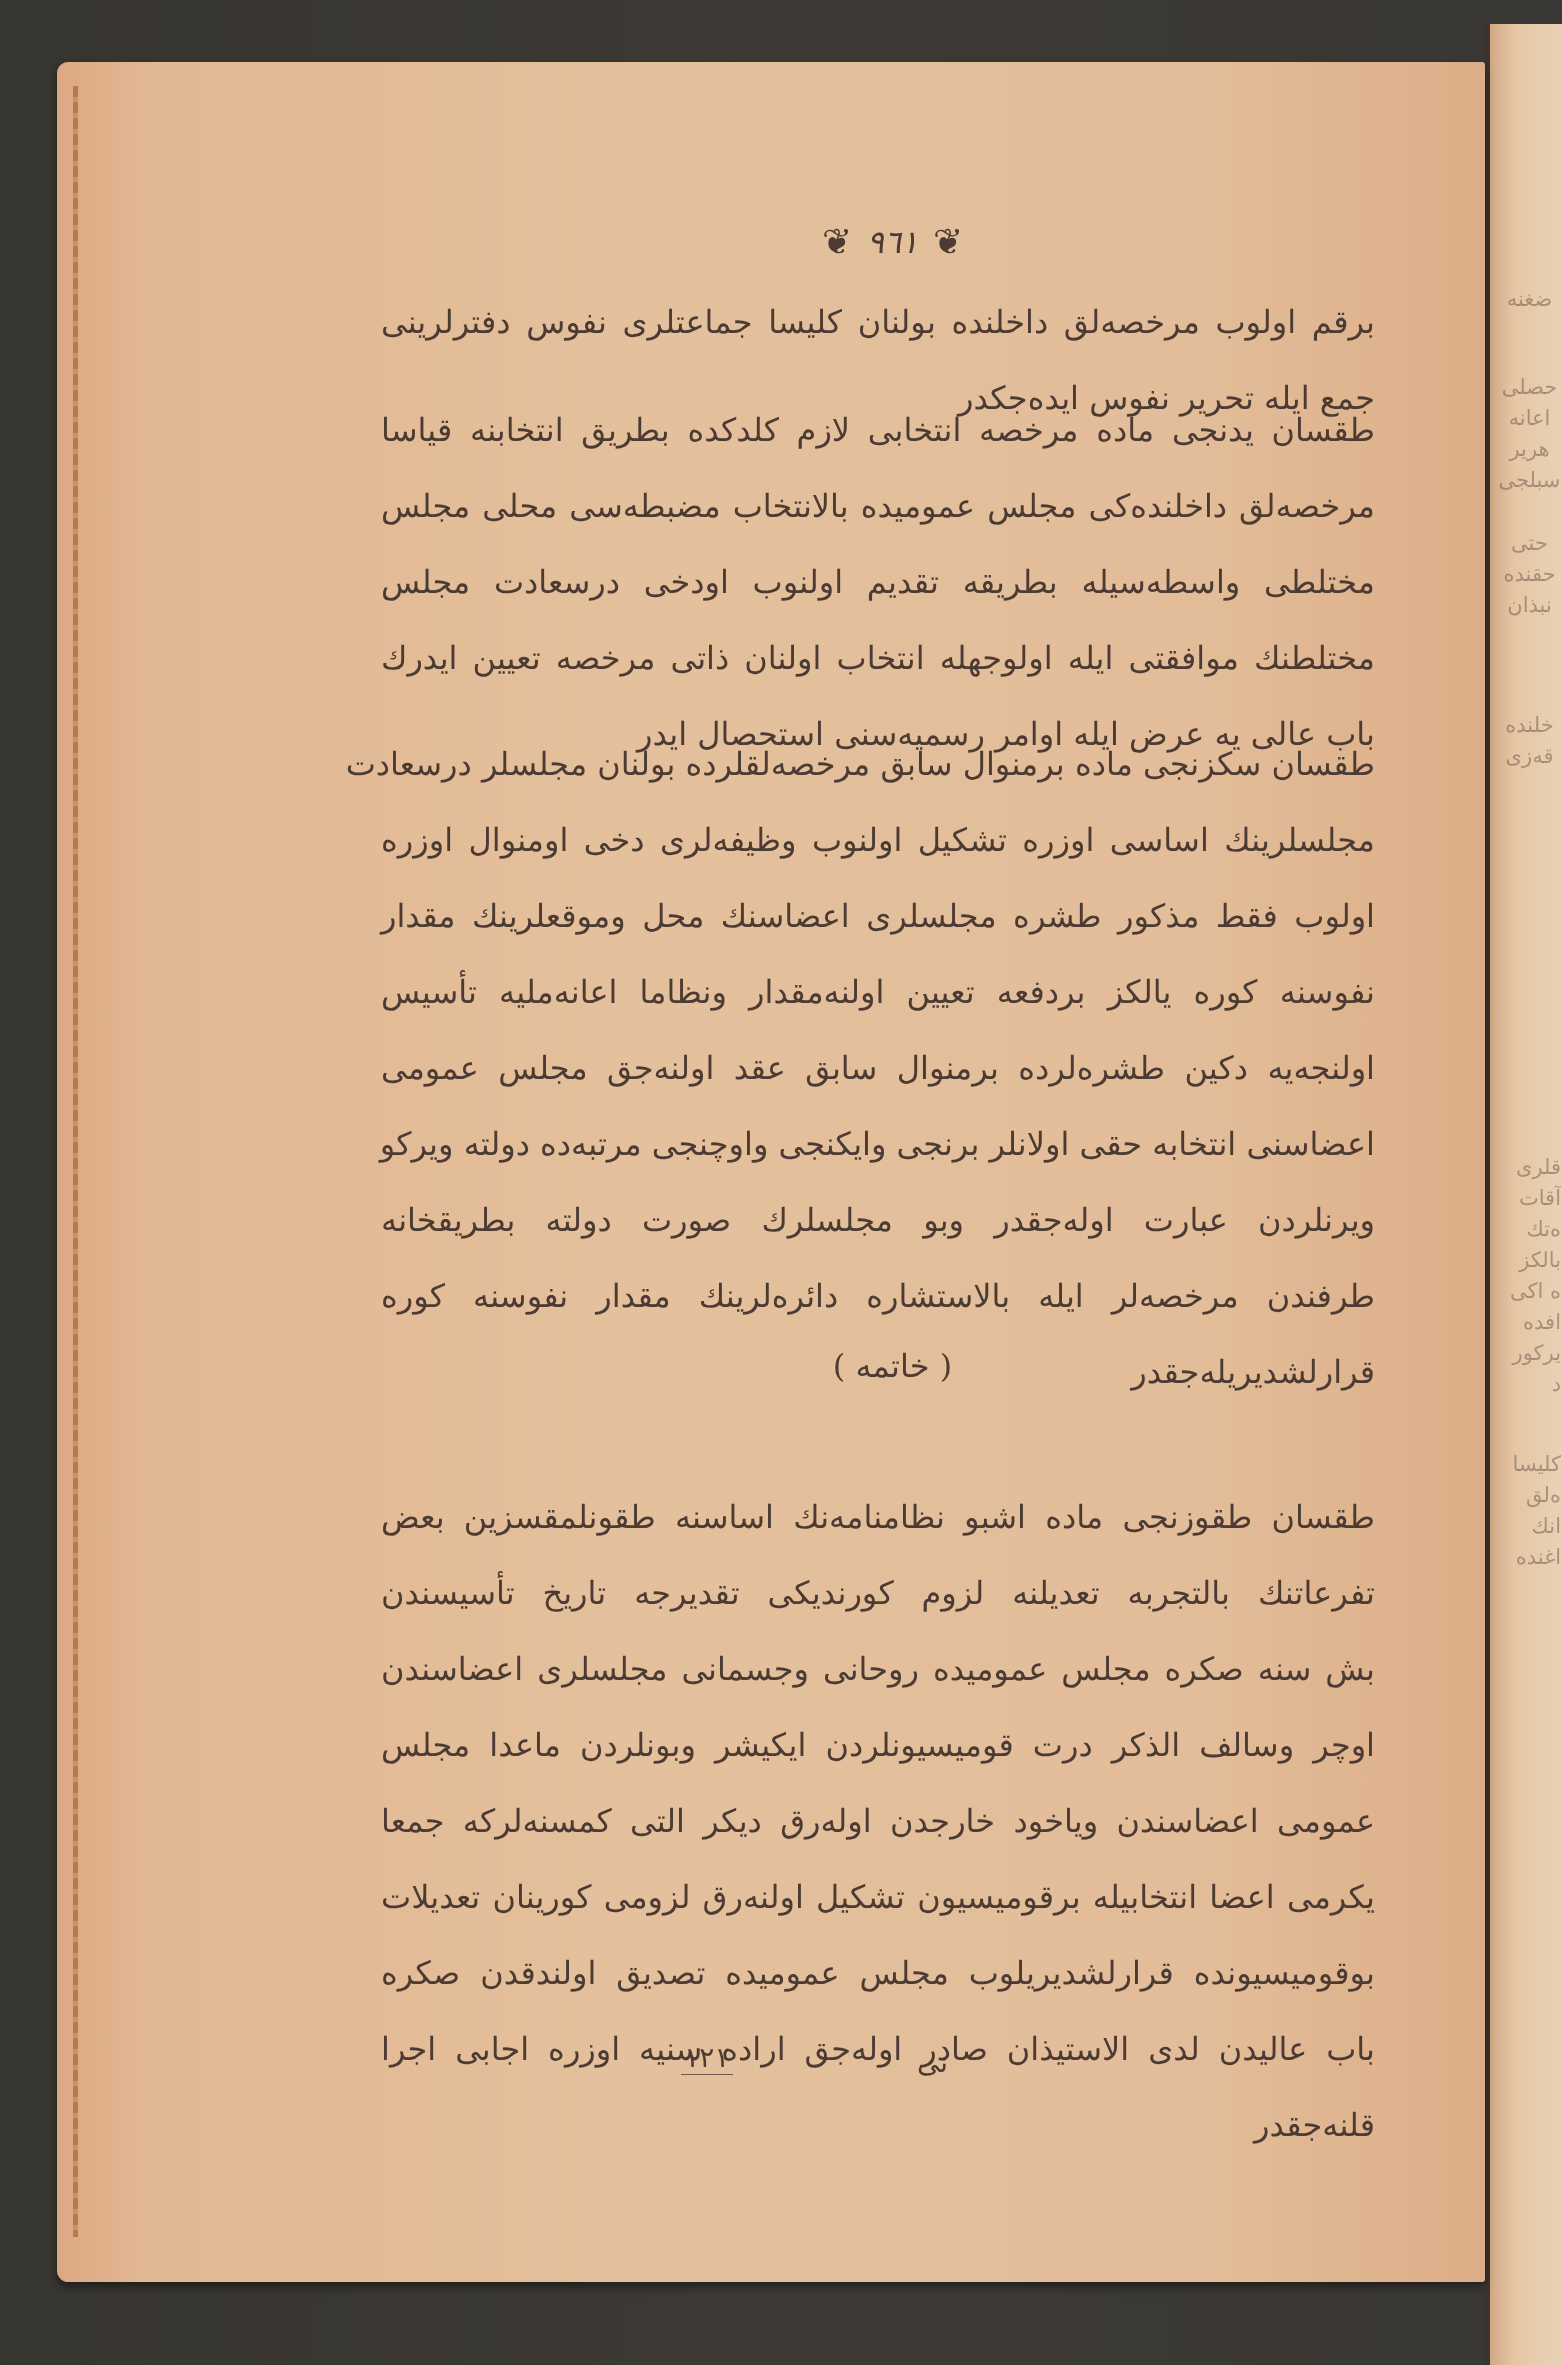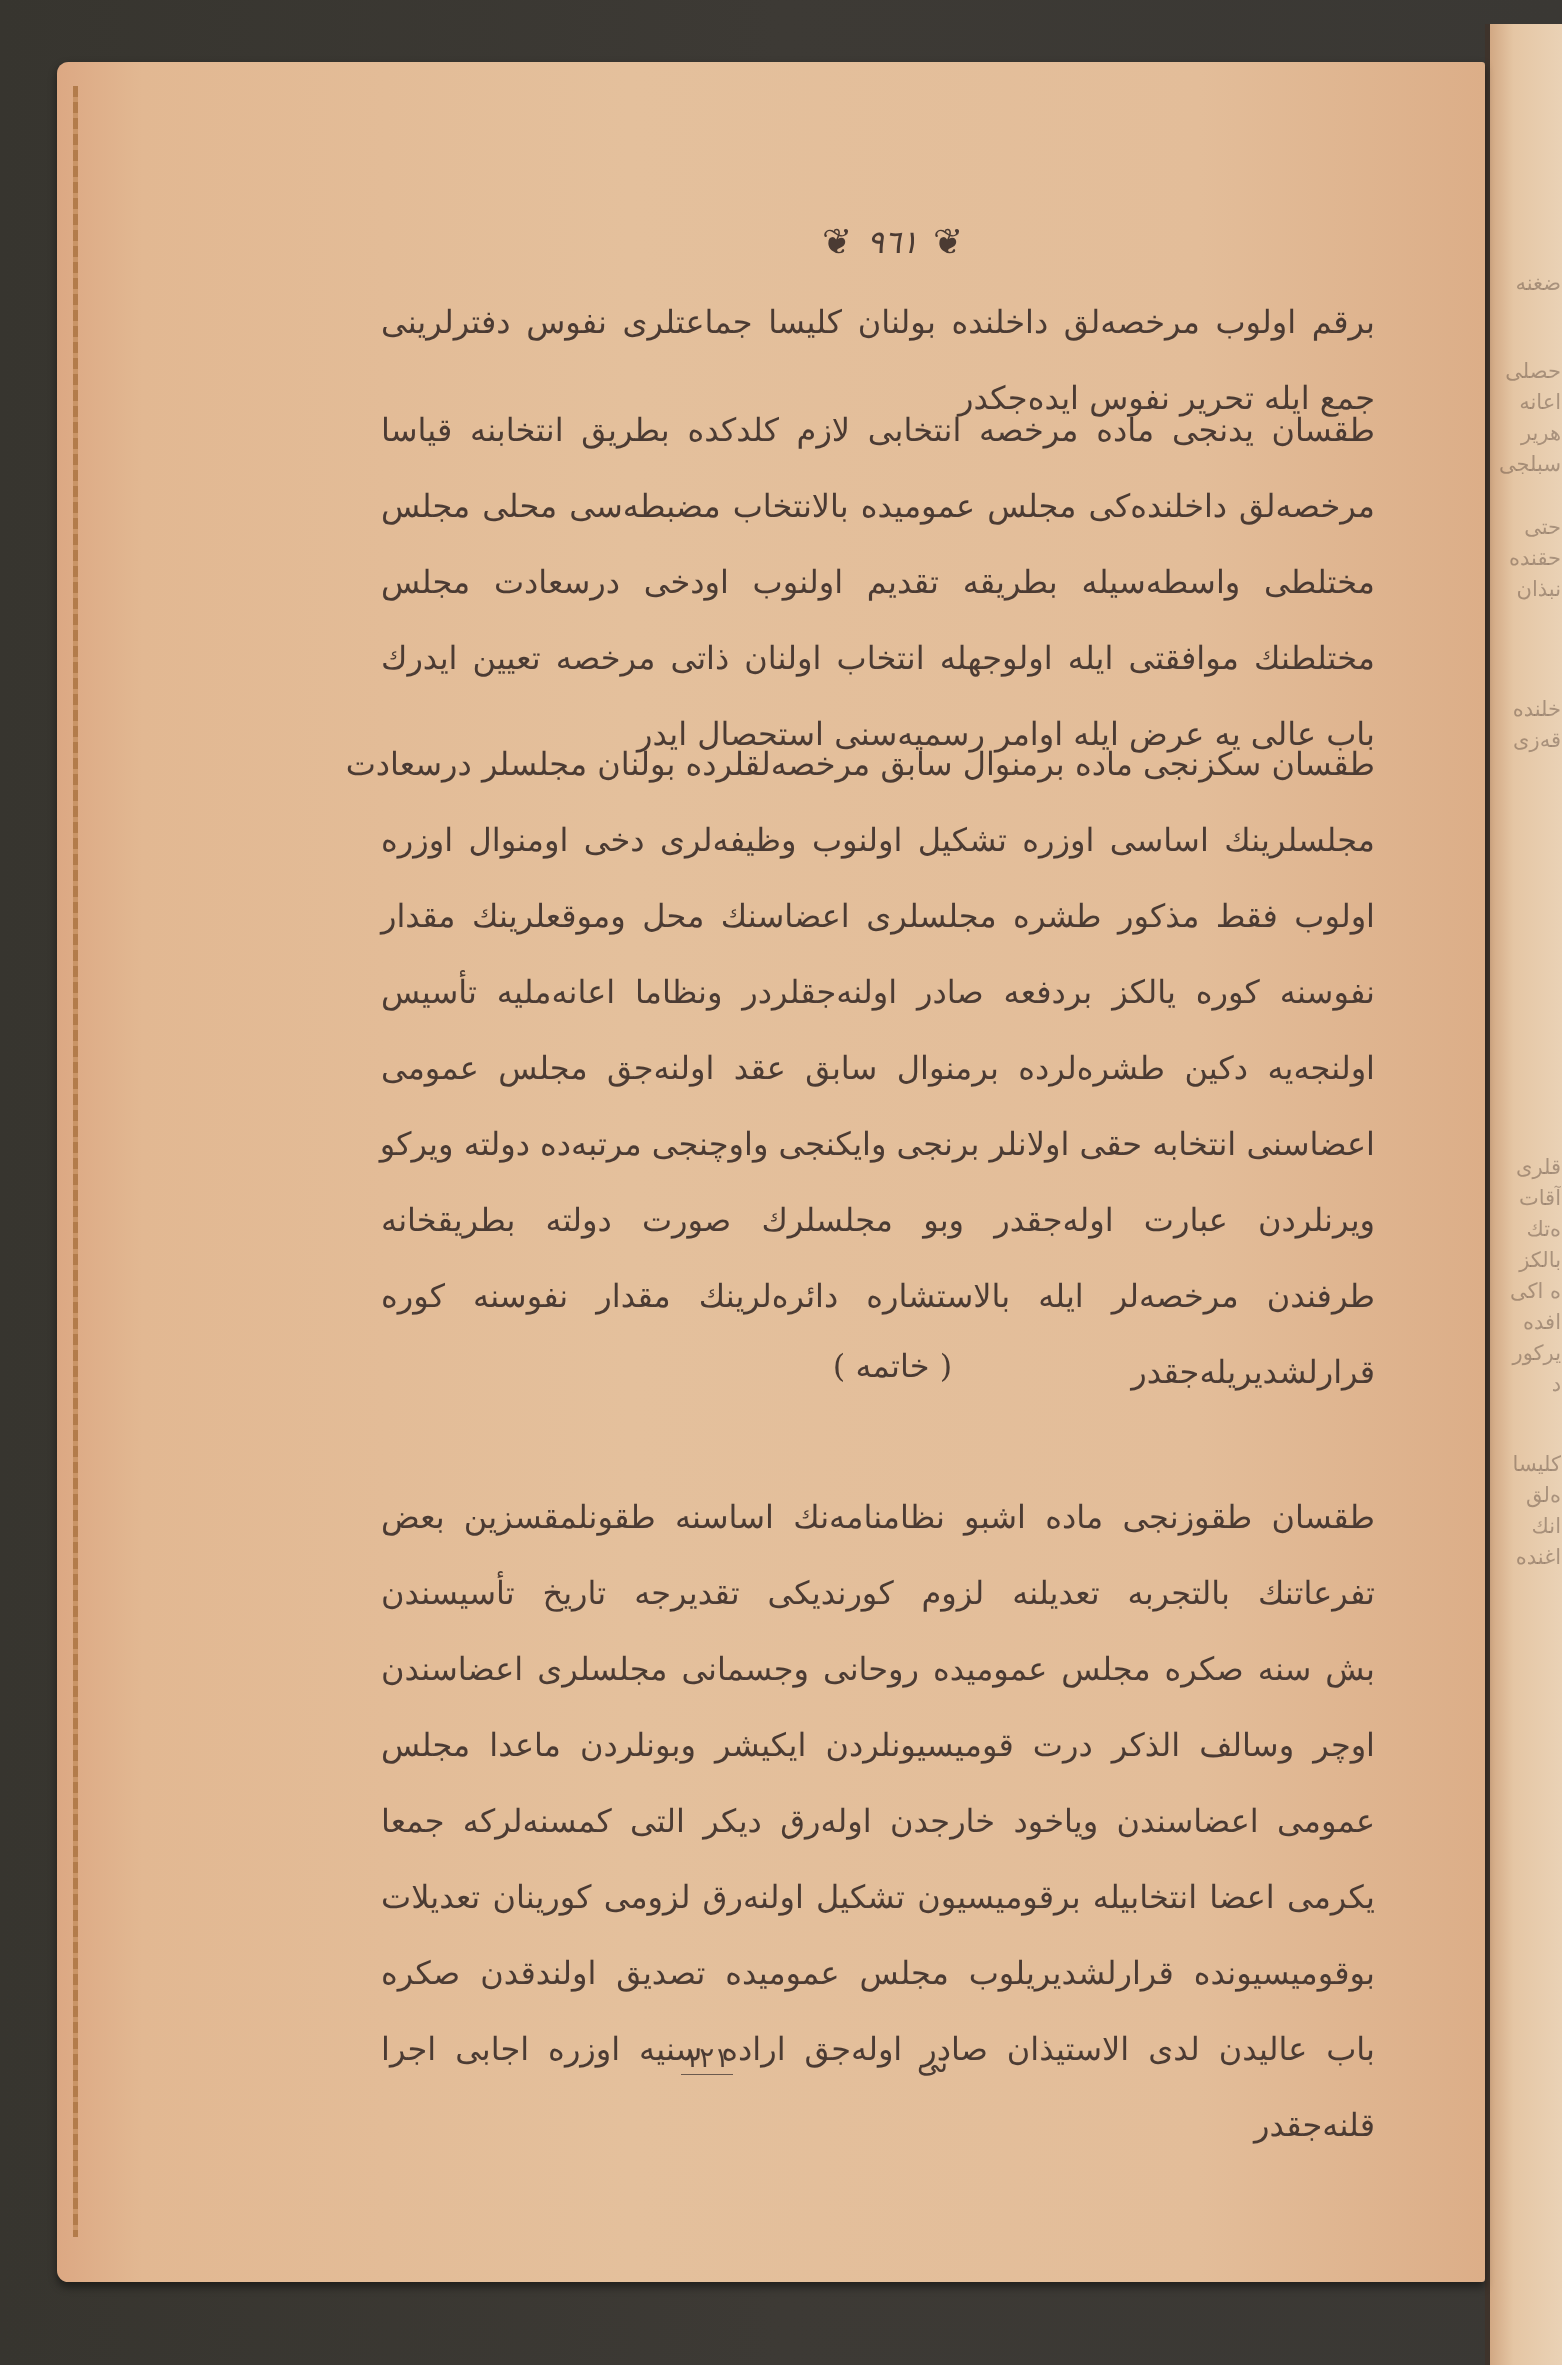--- a/index.html
+++ b/index.html
@@ -146,21 +146,21 @@
   }
 </style>
 </head>
 <body>
 
 <div class="scan-bg"></div>
 
 <div class="next-page"></div>
 <div class="gutter-line"></div>
 
-<div class="bleed" style="top:268px;">
+<div class="bleed" style="top:284px;text-align:center;">
   <div>ضغنه</div>
   <div style="height:57px"></div>
   <div>حصلى</div>
   <div>اعانه</div>
   <div>هرير</div>
   <div>سبلجى</div>
   <div style="height:32px"></div>
   <div>حتى</div>
   <div>حقنده</div>
   <div>نبذان</div>
@@ -205,21 +205,21 @@
   <span class="text-line">مرخصه‌لق داخلنده‌كى مجلس عموميده بالانتخاب مضبطه‌سى محلى مجلس</span>
   <span class="text-line">مختلطى واسطه‌سيله بطريقه تقديم اولنوب اودخى درسعادت مجلس</span>
   <span class="text-line">مختلطنك موافقتى ايله اولوجهله انتخاب اولنان ذاتى مرخصه تعيين ايدرك</span>
   <span class="text-line last">باب عالى يه عرض ايله اوامر رسميه‌سنى استحصال ايدر</span>
 </div>
 
 <div class="text-block" style="top:714px;">
   <span class="text-line">طقسان سكزنجى ماده    برمنوال سابق مرخصه‌لقلرده بولنان مجلسلر درسعادت</span>
   <span class="text-line">مجلسلرينك اساسى اوزره تشكيل اولنوب وظيفه‌لرى دخى اومنوال اوزره</span>
   <span class="text-line">اولوب فقط مذكور طشره مجلسلرى اعضاسنك محل وموقعلرينك مقدار</span>
-  <span class="text-line">نفوسنه كوره يالكز بردفعه صادر اولنه‌جقلردر ونظاما اعانه‌مليه تأسيس</span>
+  <span class="text-line">نفوسنه كوره يالكز بردفعه تعيين اولنه‌مقدار ونظاما اعانه‌مليه تأسيس</span>
   <span class="text-line">اولنجه‌يه دكين طشره‌لرده برمنوال سابق عقد اولنه‌جق مجلس عمومى</span>
   <span class="text-line">اعضاسنى انتخابه حقى اولانلر برنجى وايكنجى واوچنجى مرتبه‌ده دولته ويركو</span>
   <span class="text-line">ويرنلردن عبارت اوله‌جقدر وبو مجلسلرك صورت دولته بطريقخانه</span>
   <span class="text-line">طرفندن مرخصه‌لر ايله بالاستشاره دائره‌لرينك مقدار نفوسنه كوره</span>
   <span class="text-line last">قرارلشديريله‌جقدر</span>
 </div>
 
 <div class="section-title">( خاتمه )</div>
 
 <div class="text-block" style="top:1467px;">

